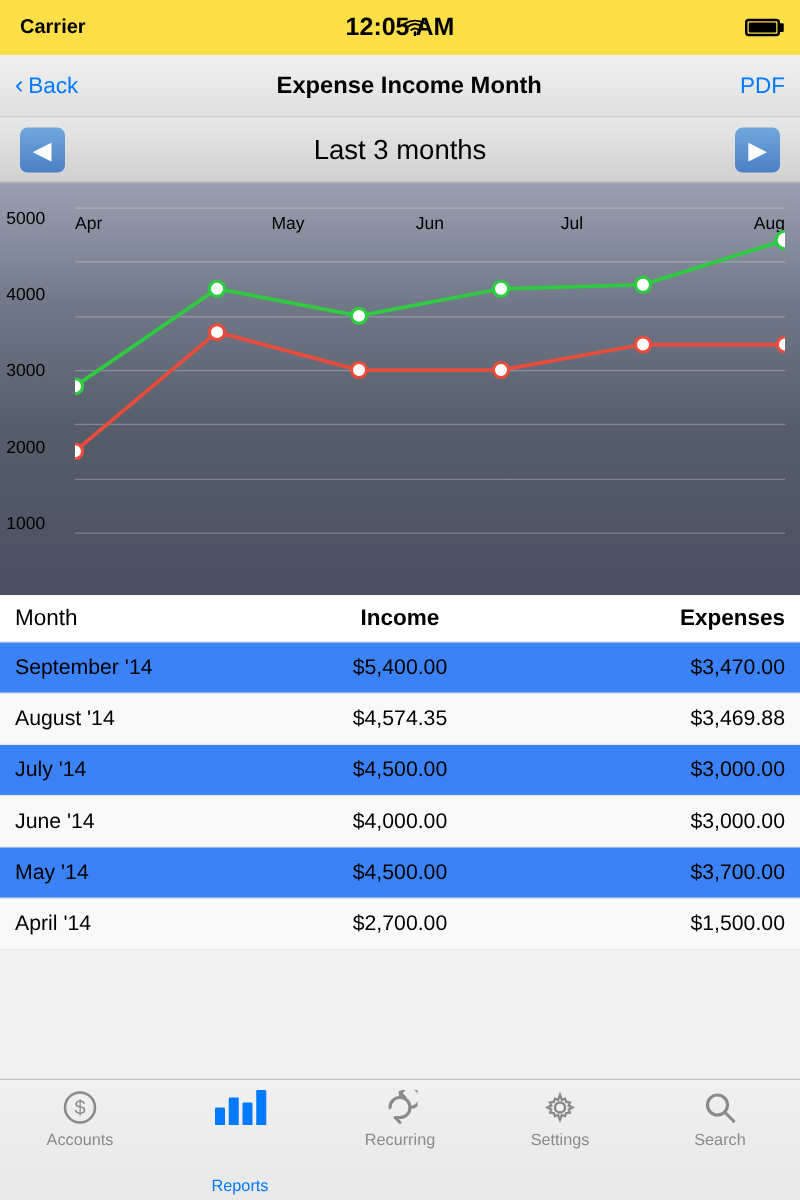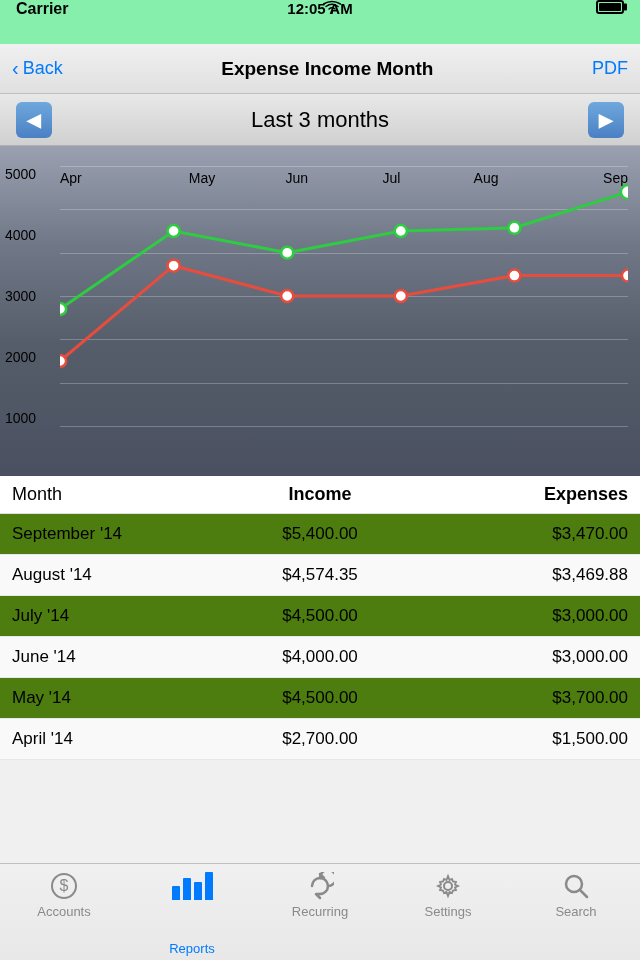--- a/index.html
+++ b/index.html
@@ -8,23 +8,23 @@
       height: 960px;
       font-family: -apple-system, 'Helvetica Neue', Helvetica, Arial, sans-serif;
       background: #f0f0f0;
       overflow: hidden;
       position: relative;
     }
 
     
     .status-bar {
       height: 44px;
-      background: #86efac;
-      display: flex;
-      align-items: flex-start;
+      background: #fde047;
+      display: flex;
+      align-items: center;
       justify-content: space-between;
       padding: 0 16px;
       font-size: 16px;
       font-weight: 600;
       gap: 38px;
     }
     .status-icons { display: flex; align-items: center; gap: 6px; font-size: 14px; }
     .battery {
       width: 28px; height: 14px;
       border: 2px solid #000;
@@ -184,21 +184,21 @@
       border-bottom: 1px solid #e0e0e0;
     }
     .table-header .col-month { flex: 2; font-size: 18px; font-weight: 400; color: #000; }
     .table-header .col-income { flex: 2; font-size: 18px; font-weight: 700; color: #000; text-align: center; }
     .table-header .col-expenses { flex: 2; font-size: 18px; font-weight: 600; color: #000; text-align: right; }
 
     .table-row {
       display: flex;
       padding: 10px 12px;
       border-bottom: 1px solid #e8e8e8;
-      background: #4d7c0f;
+      background: #3b82f6;
     }
     .table-row:nth-child(even) { background: #f9f9f9; }
     .col-month { flex: 2; font-size: 17px; color: #000; }
     .col-income { flex: 2; font-size: 17px; color: #000; text-align: center; }
     .col-expenses { flex: 2; font-size: 17px; color: #000; text-align: right; }
 
     
     .tab-bar {
       position: absolute;
       bottom: 0;
@@ -252,21 +252,21 @@
   <span>Carrier</span>
   <div class="status-icons">
 
     <svg width="18" height="14" viewBox="0 0 18 14">
       <path d="M9 11 L9 13" stroke="#000" stroke-width="2" stroke-linecap="round"></path>
       <path d="M6 9 Q9 6.5 12 9" stroke="#000" stroke-width="1.5" fill="none" stroke-linecap="round"></path>
       <path d="M3 6.5 Q9 2 15 6.5" stroke="#000" stroke-width="1.5" fill="none" stroke-linecap="round"></path>
       <path d="M0.5 4 Q9 -1 17.5 4" stroke="#000" stroke-width="1.5" fill="none" stroke-linecap="round"></path>
     </svg>
   </div>
-  <span style="position:absolute;left:50%;transform:translateX(-50%);font-weight:600;font-size:15px;">12:05 AM</span>
+  <span style="position:absolute;left:50%;transform:translateX(-50%);font-weight:600;font-size:20px;">12:05 AM</span>
   <div class="battery">
     <div class="battery-fill"></div>
   </div>
 </div>
 
 <div class="nav-bar">
   <div class="nav-back">
     <span class="nav-back-chevron">‹</span>
     <span>Back</span>
   </div>
@@ -327,21 +327,20 @@
         <circle cx="448" cy="109.6" r="6" fill="white" stroke="#e74c3c" stroke-width="2.5"></circle>
         <circle cx="560" cy="109.6" r="6" fill="white" stroke="#e74c3c" stroke-width="2.5"></circle>
       </svg>
 
       <div class="x-axis-labels" style="margin-top:8px;">
         <span class="x-label">Apr</span>
         <span class="x-label">May</span>
         <span class="x-label">Jun</span>
         <span class="x-label">Jul</span>
         <span class="x-label">Aug</span>
-        <span class="x-label">Sep</span>
       </div>
     </div>
   </div>
 
   <div class="table-container">
     <div class="table-header">
       <span class="col-month">Month</span>
       <span class="col-income">Income</span>
       <span class="col-expenses">Expenses</span>
     </div>

